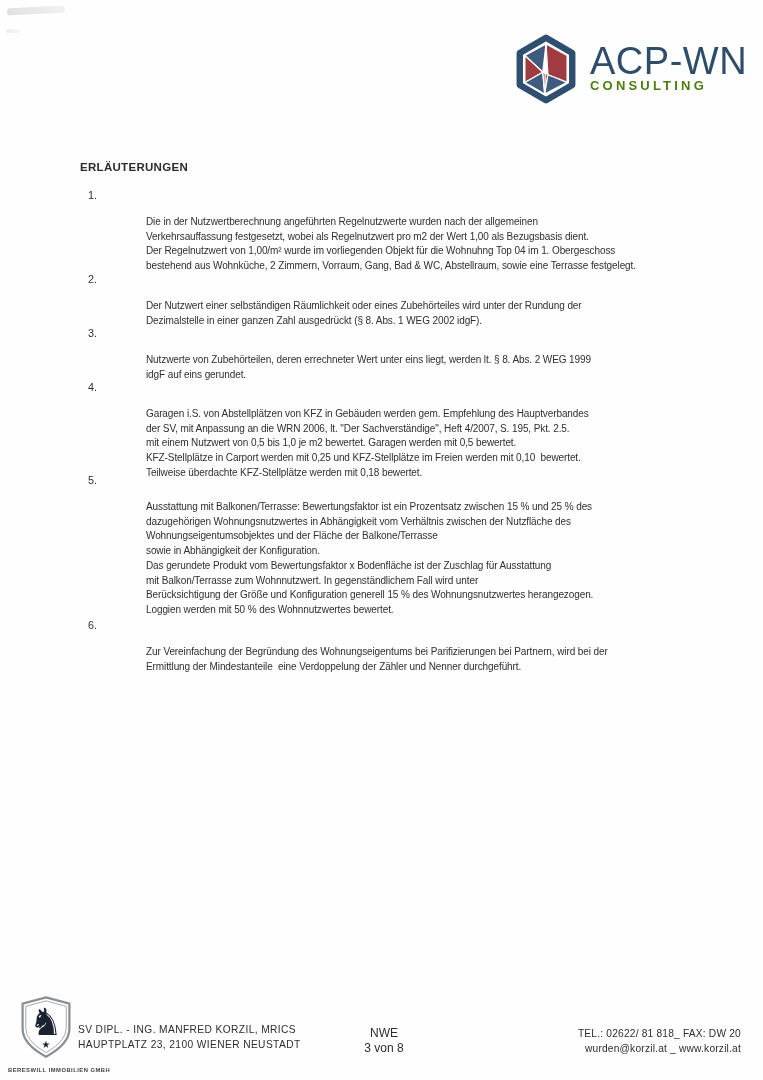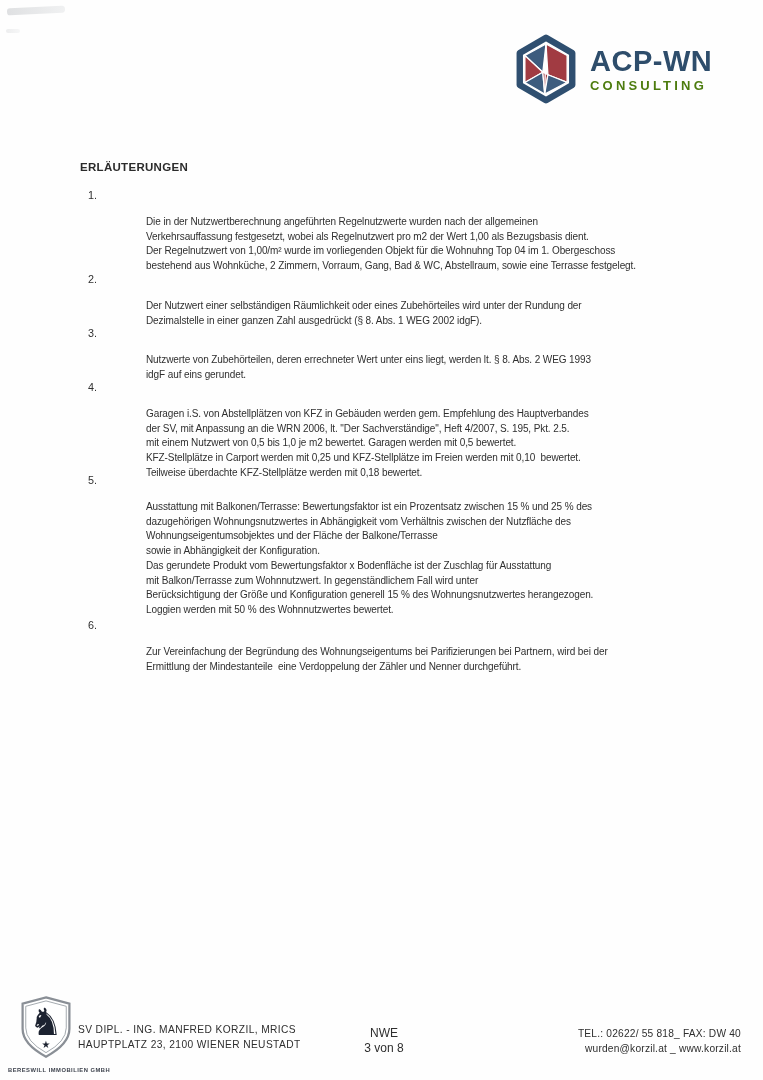--- a/index.html
+++ b/index.html
@@ -14,21 +14,21 @@
   
   .smudge{position:absolute;background:linear-gradient(90deg,#b9bcc0,#dfe1e3);opacity:.45;border-radius:3px;}
   .smudge-1{left:7px;top:7px;width:58px;height:7px;transform:rotate(-3deg);}
   .smudge-2{left:6px;top:29px;width:14px;height:4px;opacity:.25;}
 
   
   .brandmark{position:absolute;left:514px;top:34px;display:flex;align-items:center;}
   .hexwrap{width:64px;height:70px;}
   .brandtext{margin-left:12px;}
   .brand-main{
-    font-size:29px;font-weight:bold;letter-spacing:.5px;color:#2e4d6b;line-height:30px;
+    font-size:38px;font-weight:normal;letter-spacing:.5px;color:#2e4d6b;line-height:30px;
   }
   .brand-sub{
     font-size:13px;font-weight:bold;letter-spacing:3.2px;color:#4d7c0f;margin-top:2px;
   }
 
   
   .doc-heading{
     position:absolute;left:80px;top:161px;
     font-size:11.5px;font-weight:bold;letter-spacing:.3px;color:#2b2b2b;
   }
@@ -102,21 +102,21 @@
   </div>
 
   <div class="item item-2">
     <div class="item-num">2.</div>
     <div class="item-text">Der Nutzwert einer selbständigen Räumlichkeit oder eines Zubehörteiles wird unter der Rundung der
 Dezimalstelle in einer ganzen Zahl ausgedrückt (§ 8. Abs. 1 WEG 2002 idgF).</div>
   </div>
 
   <div class="item item-3">
     <div class="item-num">3.</div>
-    <div class="item-text">Nutzwerte von Zubehörteilen, deren errechneter Wert unter eins liegt, werden lt. § 8. Abs. 2 WEG 1993
+    <div class="item-text">Nutzwerte von Zubehörteilen, deren errechneter Wert unter eins liegt, werden lt. § 8. Abs. 2 WEG 1999
 idgF auf eins gerundet.</div>
   </div>
 
   <div class="item item-4">
     <div class="item-num">4.</div>
     <div class="item-text">Garagen i.S. von Abstellplätzen von KFZ in Gebäuden werden gem. Empfehlung des Hauptverbandes
 der SV, mit Anpassung an die WRN 2006, lt. "Der Sachverständige", Heft 4/2007, S. 195, Pkt. 2.5.
 mit einem Nutzwert von 0,5 bis 1,0 je m2 bewertet. Garagen werden mit 0,5 bewertet.
 KFZ-Stellplätze in Carport werden mit 0,25 und KFZ-Stellplätze im Freien werden mit 0,10  bewertet.
 Teilweise überdachte KFZ-Stellplätze werden mit 0,18 bewertet.</div>
@@ -153,19 +153,19 @@
     <div>SV  DIPL. - ING.  MANFRED  KORZIL,  MRICS</div>
     <div>HAUPTPLATZ 23, 2100 WIENER NEUSTADT</div>
   </div>
 
   <div class="footer-center">
     <div>NWE</div>
     <div>3 von 8</div>
   </div>
 
   <div class="footer-right">
-    <div>TEL.: 02622/ 55 818_ FAX: DW 40</div>
+    <div>TEL.: 02622/ 81 818_ FAX: DW 20</div>
     <div>wurden@korzil.at  _  www.korzil.at</div>
   </div>
 
   <div class="company-small">BERESWILL IMMOBILIEN GMBH</div>
 
 </div>
 
 </body></html>

